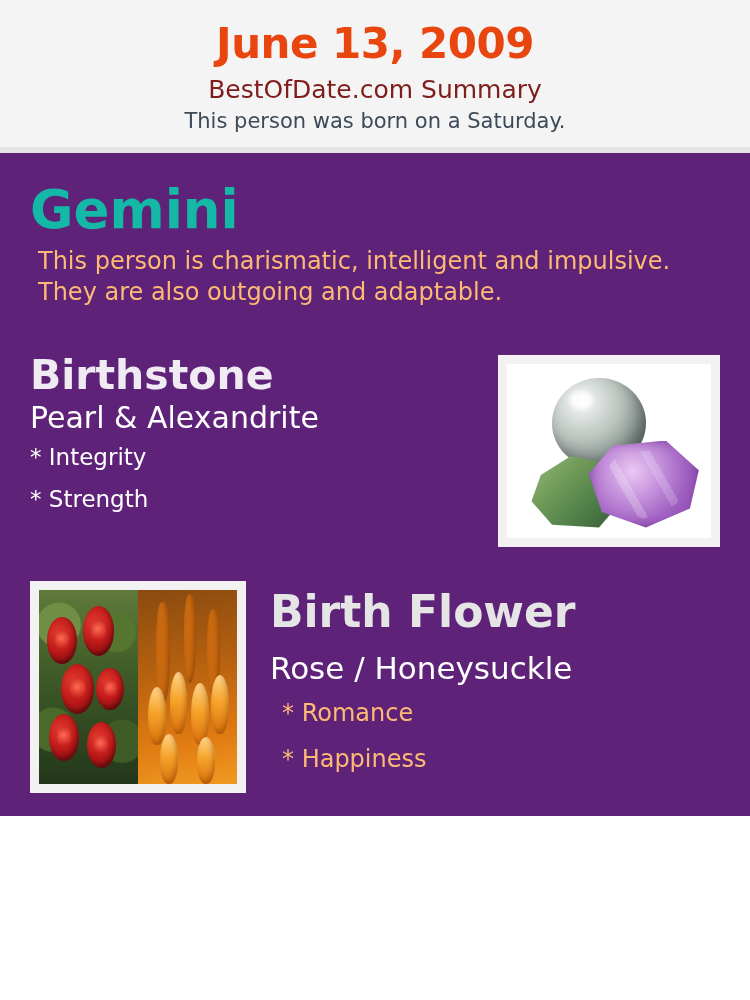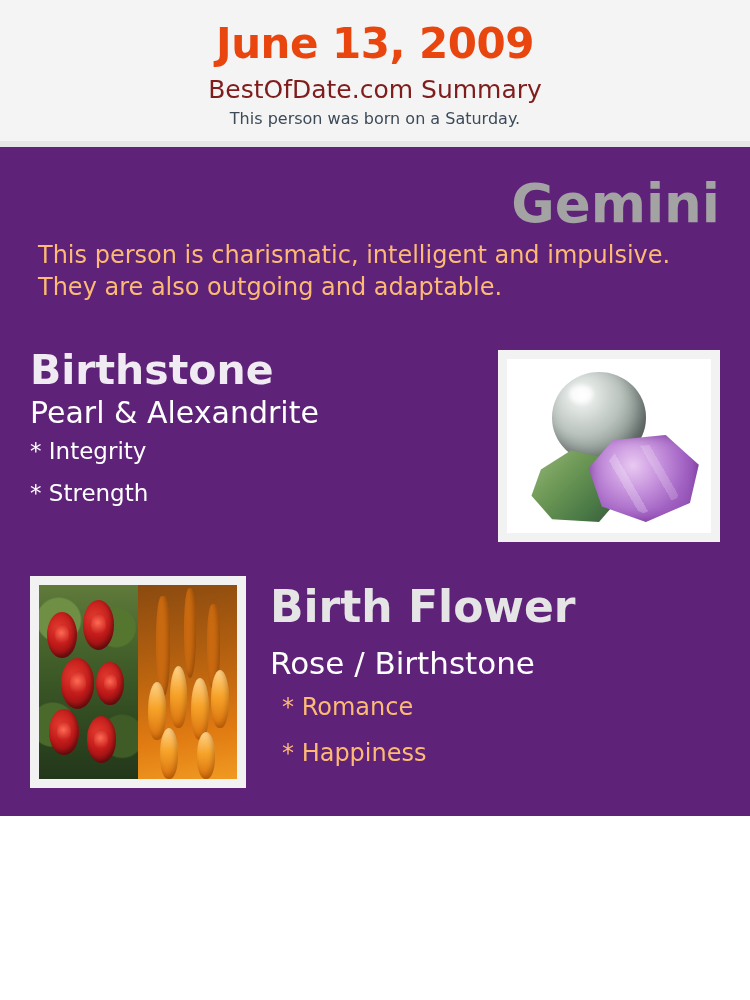--- a/index.html
+++ b/index.html
@@ -38,21 +38,21 @@
     margin: 0 0 10px 0;
   }
   .header .site-summary {
     color: #7f1d1d;
     font-size: 25px;
     line-height: 1.1;
     margin: 0 0 6px 0;
   }
   .header .born-line {
     color: #3d4a57;
-    font-size: 16px;
+    font-size: 21px;
     line-height: 1.1;
     margin: 0;
     text-align: center;
   }
   .header-rule {
     height: 6px;
     background: #e6e6e6;
     flex: 0 0 auto;
   }
 
@@ -62,24 +62,23 @@
     flex: 1 1 auto;
     padding: 24px 30px 20px 30px;
     box-sizing: border-box;
     color: #ffffff;
     position: relative;
   }
 
   .zodiac-name {
     font-size: 53px;
     font-weight: bold;
-    color: #a3a3a3;
+    color: #14b8a6;
     line-height: 1.0;
     margin: 6px 0 10px 0;
-    text-align: right;
   }
   .zodiac-desc {
     font-size: 24px;
     line-height: 1.32;
     color: #fdba74;
     margin: 8px;
     max-width: 670px;
   }
 
   
@@ -337,20 +336,20 @@
               <div class="hs-bud" style="left:74%;top:44%;width:18%;height:30%;"></div>
               <div class="hs-bud" style="left:22%;top:74%;width:18%;height:26%;"></div>
               <div class="hs-bud" style="left:60%;top:76%;width:18%;height:24%;"></div>
             </div>
           </div>
         </div>
       </div>
 
       <div class="flower-text">
         <div class="flower-heading">Birth Flower</div>
-        <div class="flower-sub">Rose / Birthstone</div>
+        <div class="flower-sub">Rose / Honeysuckle</div>
         <div class="flower-trait">* Romance</div>
         <div class="flower-trait">* Happiness</div>
       </div>
     </div>
 
   </div>
 </div>
 
 </body></html>

